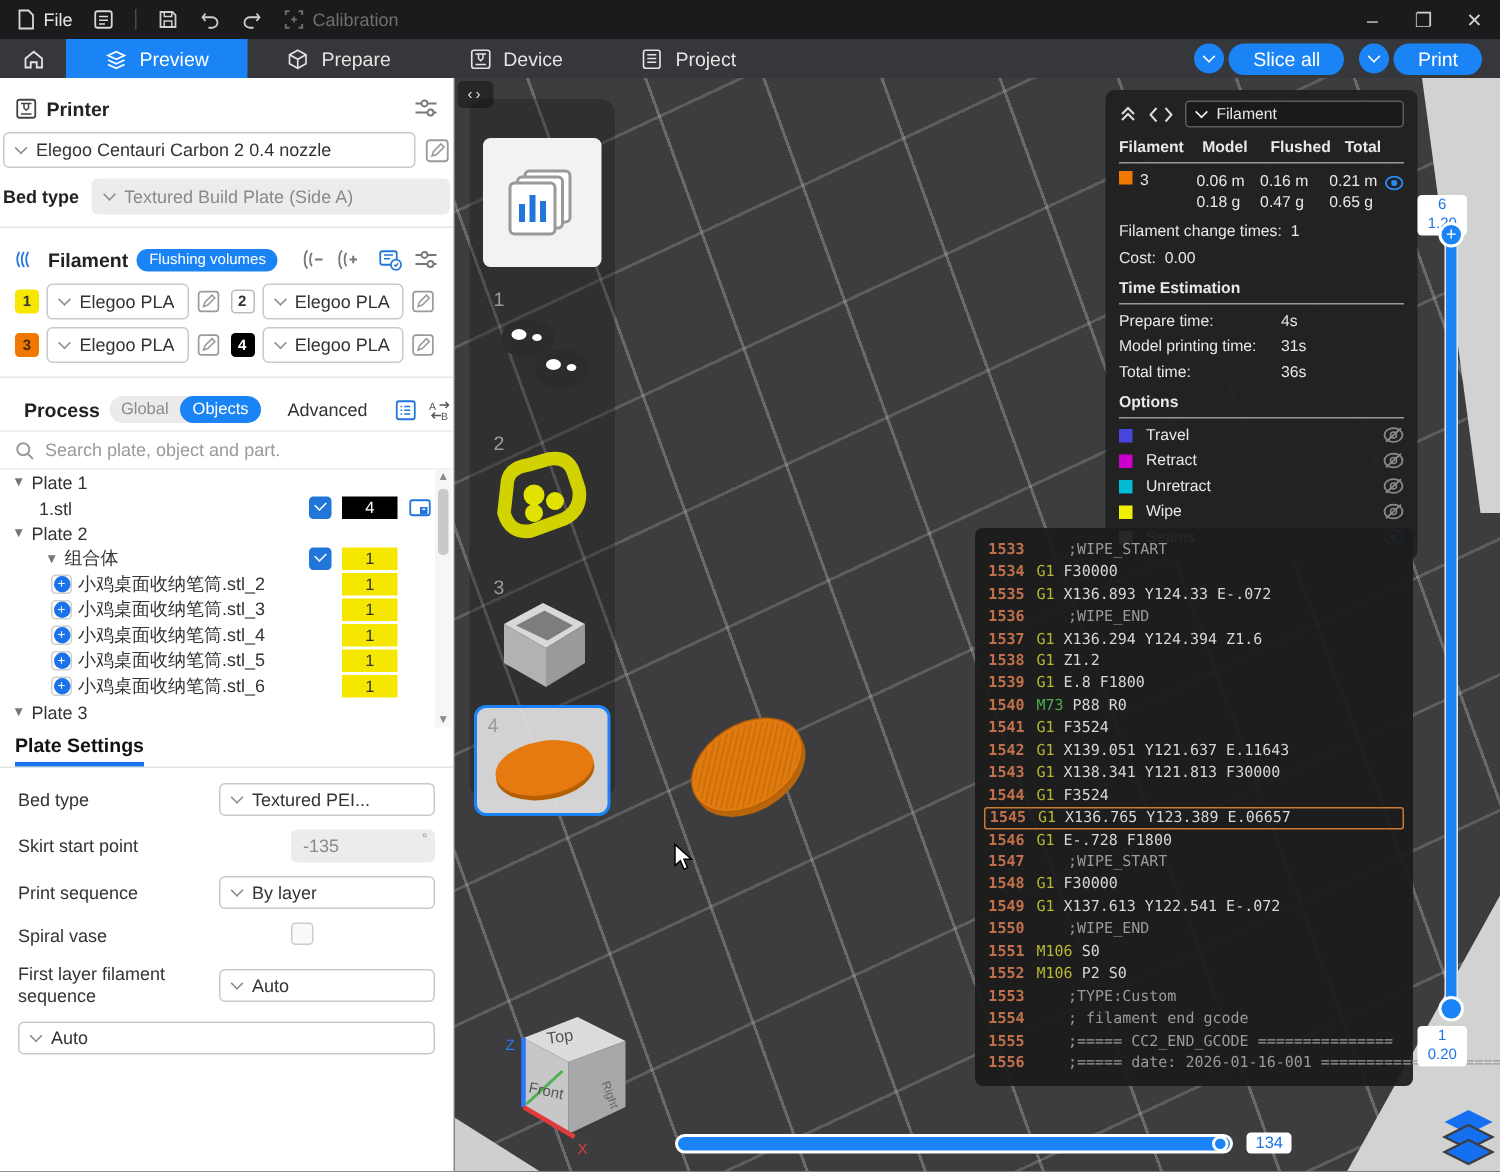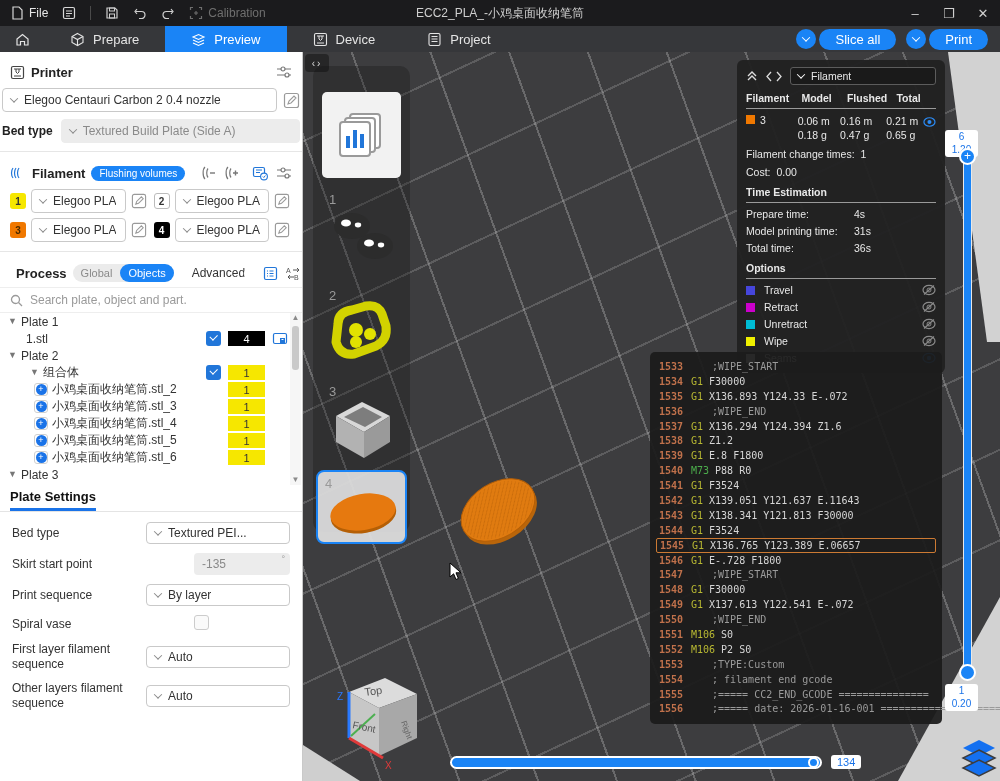--- a/index.html
+++ b/index.html
@@ -134,21 +134,20 @@
   .cursor { position:absolute; left:146px; top:510px; }
   .logo { position:absolute; left:658px; top:688px; }
   .cubewrap { position:absolute; left:24px; top:618px; }
 </style>
 </head>
 <body>
 
 <div class="app">
 
   <div class="titlebar">
-    <div class="tb-title">ECC2_PLA_-小鸡桌面收纳笔筒</div>
     <div class="tb-left">
       <div class="tb-item">
         <svg class="tb-ico" viewBox="0 0 14 14">
             <path d="M3 1h6l3 3v9H3z" fill="none" stroke="#d8d8d8" stroke-width="1.2"></path>
           </svg>
         <span>File</span>
       </div>
       <svg class="tb-ico" viewBox="0 0 14 14">
           <rect x="1.5" y="1.5" width="11" height="11" rx="1.5" fill="none" stroke="#d8d8d8" stroke-width="1.2"></rect>
           <path d="M4 5h6M4 7.5h6M4 10h4" stroke="#d8d8d8" stroke-width="1.1"></path>
@@ -181,32 +180,32 @@
       <div class="tb-winbtn">✕</div>
     </div>
   </div>
 
   <div class="navbar">
     <div class="nav-home">
       <svg width="15" height="15" viewBox="0 0 15 15">
           <path d="M2 7 7.5 2.5 13 7v6H9.5V9.5h-4V13H2z" fill="none" stroke="#e4e4e4" stroke-width="1.2"></path>
         </svg>
     </div>
+    <div class="nav-tab active">
+      <svg width="15" height="15" viewBox="0 0 15 15">
+          <path d="M2 5 7.5 2.5 13 5 7.5 7.5z M2 8 7.5 10.5 13 8 M2 11 7.5 13.5 13 11" fill="none" stroke="#fff" stroke-width="1.1"></path>
+        </svg>
+      <span>Preview</span>
+    </div>
     <div class="nav-tab">
       <svg width="15" height="15" viewBox="0 0 15 15">
           <path d="M7.5 1.5 13 4.5v6l-5.5 3-5.5-3v-6z" fill="none" stroke="#e4e4e4" stroke-width="1.1"></path>
           <path d="M2 4.5l5.5 3 5.5-3M7.5 7.5v6" fill="none" stroke="#e4e4e4" stroke-width="1.1"></path>
         </svg>
       <span>Prepare</span>
-    </div>
-    <div class="nav-tab active">
-      <svg width="15" height="15" viewBox="0 0 15 15">
-          <path d="M2 5 7.5 2.5 13 5 7.5 7.5z M2 8 7.5 10.5 13 8 M2 11 7.5 13.5 13 11" fill="none" stroke="#fff" stroke-width="1.1"></path>
-        </svg>
-      <span>Preview</span>
     </div>
     <div class="nav-tab">
       <svg width="15" height="15" viewBox="0 0 15 15">
           <rect x="1.5" y="1.5" width="12" height="12" rx="1.5" fill="none" stroke="#e4e4e4" stroke-width="1.1"></rect>
           <path d="M4 4h7M6 4v3l1.5 1.5L9 7V4" fill="none" stroke="#e4e4e4" stroke-width="1"></path>
           <path d="M4 11h7" stroke="#e4e4e4" stroke-width="1"></path>
         </svg>
       <span>Device</span>
     </div>
     <div class="nav-tab">
@@ -498,21 +497,20 @@
         <div class="f-ctrl"><span class="cbx-empty" style="display:inline-block;"></span></div>
       </div>
       <div class="f-row">
         <span class="f-label">First layer filament sequence</span>
         <div class="f-ctrl sel small">
             <span class="chev"></span>
             <span class="lbl">Auto</span>
           </div>
       </div>
       <div class="f-row">
-        <span class="f-label">Other layers filament sequence</span>
         <div class="f-ctrl sel small">
             <span class="chev"></span>
             <span class="lbl">Auto</span>
           </div>
       </div>
     </div>
   </div>
 
   <div class="viewport">
 

